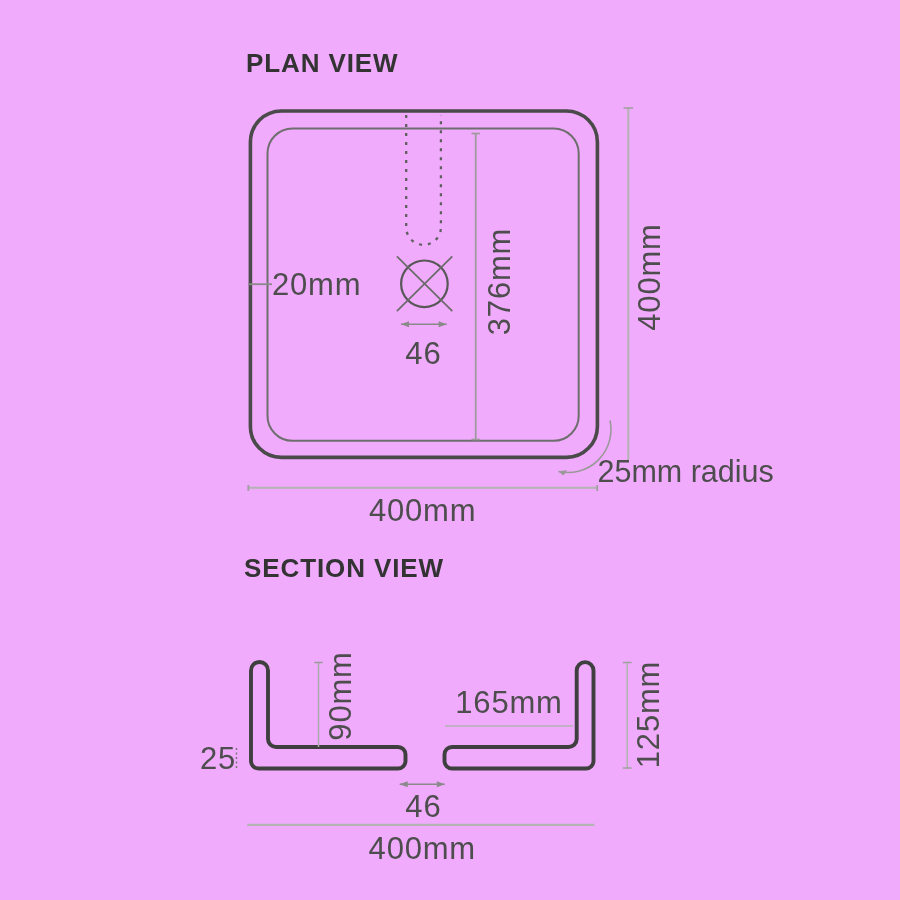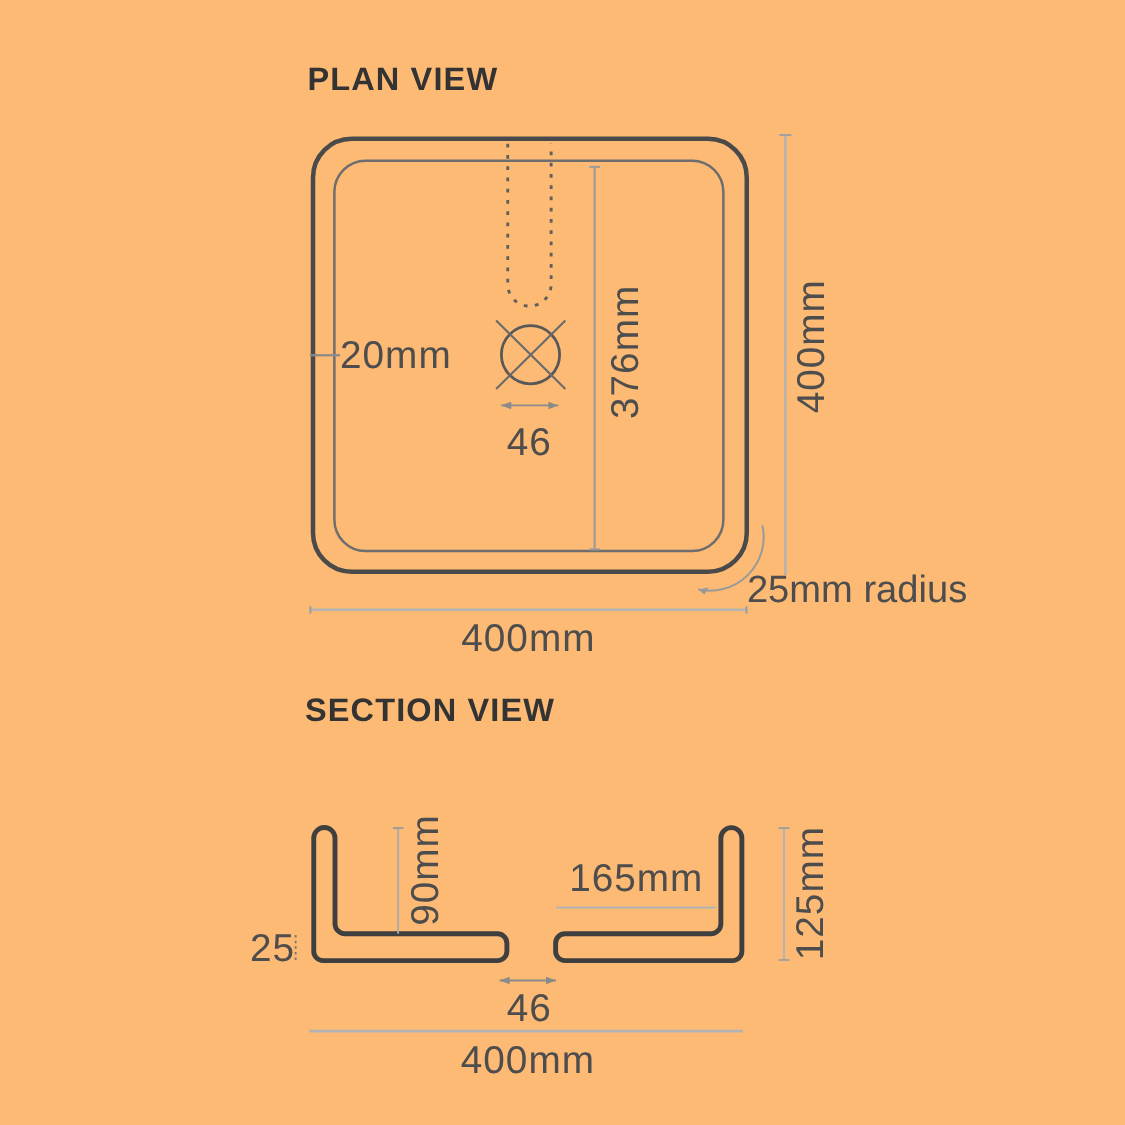--- a/index.html
+++ b/index.html
@@ -1,16 +1,16 @@
 <!DOCTYPE html>
 <html><head>
 <meta charset="utf-8">
 <style>
   html,body{margin:0;padding:0;background:#fbfbfb;}
-  #page{position:relative;width:900px;height:900px;background:#fdba74;overflow:hidden;}
+  #page{position:relative;width:900px;height:900px;background:#f0abfc;overflow:hidden;}
   svg{position:absolute;left:0;top:0;}
   text{font-family:"Liberation Sans", sans-serif;}
   .dim{fill:#4d4d4d;font-size:31px;letter-spacing:0.8px;-webkit-text-stroke:0.4px #4d4d4d;}
   .title{fill:#333333;font-size:26px;font-weight:bold;letter-spacing:0.9px;-webkit-text-stroke:0.7px #333333;}
 </style>
 </head>
 <body>
 <div id="page">
 <svg width="900" height="900" viewBox="0 0 900 900">
 

